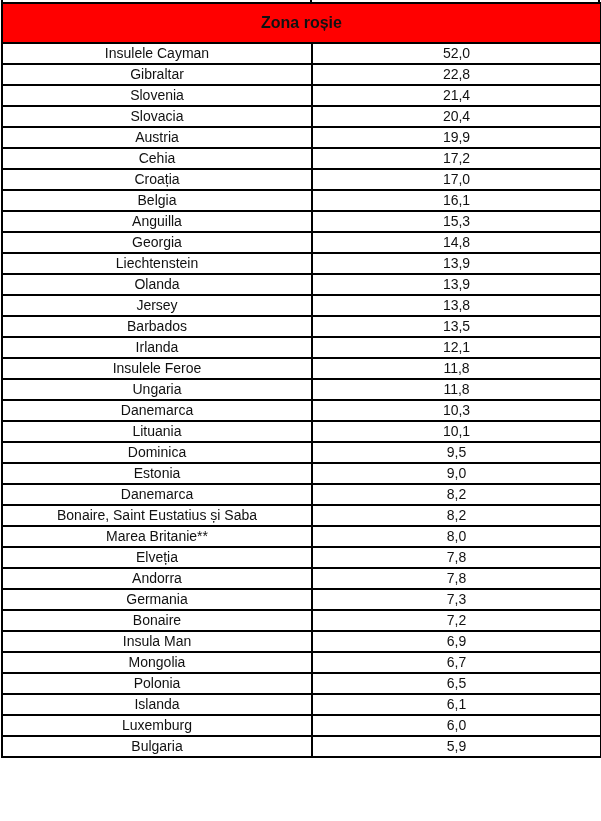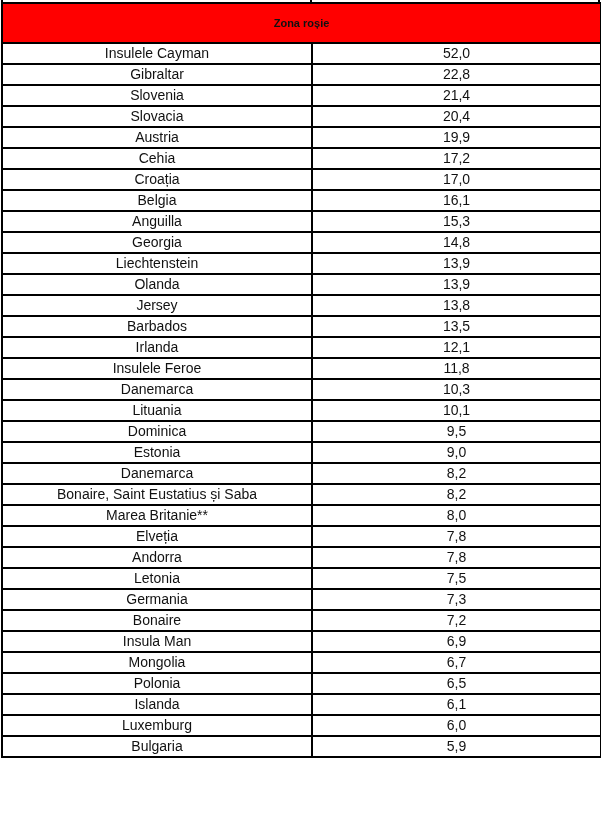--- a/index.html
+++ b/index.html
@@ -41,21 +41,21 @@
       border: 2px solid #000;
       padding: 0;
       text-align: center;
       vertical-align: middle;
       color: #111;
     }
     th.zone-header {
       background: #ff0000;
       height: 38px;
       font-weight: bold;
-      font-size: 11px;
+      font-size: 16px;
       color: #3a0000;
     }
     td.country, td.value {
       height: 19px;
       font-size: 14px;
       line-height: 17px;
     }
     col.c1 { width: 310px; }
     col.c2 { width: 289px; }
   </style>
@@ -137,20 +137,24 @@
       </tr>
       <tr>
         <td class="country">Irlanda</td>
         <td class="value">12,1</td>
       </tr>
       <tr>
         <td class="country">Insulele Feroe</td>
         <td class="value">11,8</td>
       </tr>
       <tr>
+        <td class="country">Ungaria</td>
+        <td class="value">11,8</td>
+      </tr>
+      <tr>
         <td class="country">Danemarca</td>
         <td class="value">10,3</td>
       </tr>
       <tr>
         <td class="country">Lituania</td>
         <td class="value">10,1</td>
       </tr>
       <tr>
         <td class="country">Dominica</td>
         <td class="value">9,5</td>
@@ -171,24 +175,20 @@
         <td class="country">Marea Britanie**</td>
         <td class="value">8,0</td>
       </tr>
       <tr>
         <td class="country">Elveția</td>
         <td class="value">7,8</td>
       </tr>
       <tr>
         <td class="country">Andorra</td>
         <td class="value">7,8</td>
-      </tr>
-      <tr>
-        <td class="country">Letonia</td>
-        <td class="value">7,5</td>
       </tr>
       <tr>
         <td class="country">Germania</td>
         <td class="value">7,3</td>
       </tr>
       <tr>
         <td class="country">Bonaire</td>
         <td class="value">7,2</td>
       </tr>
       <tr>

